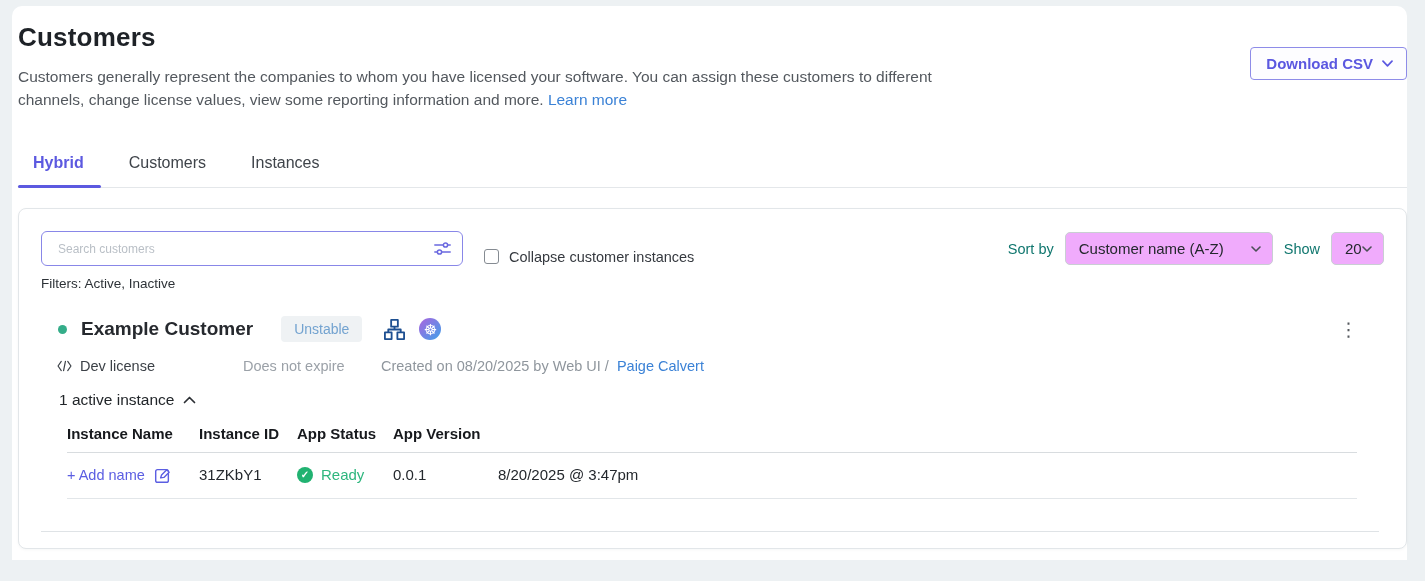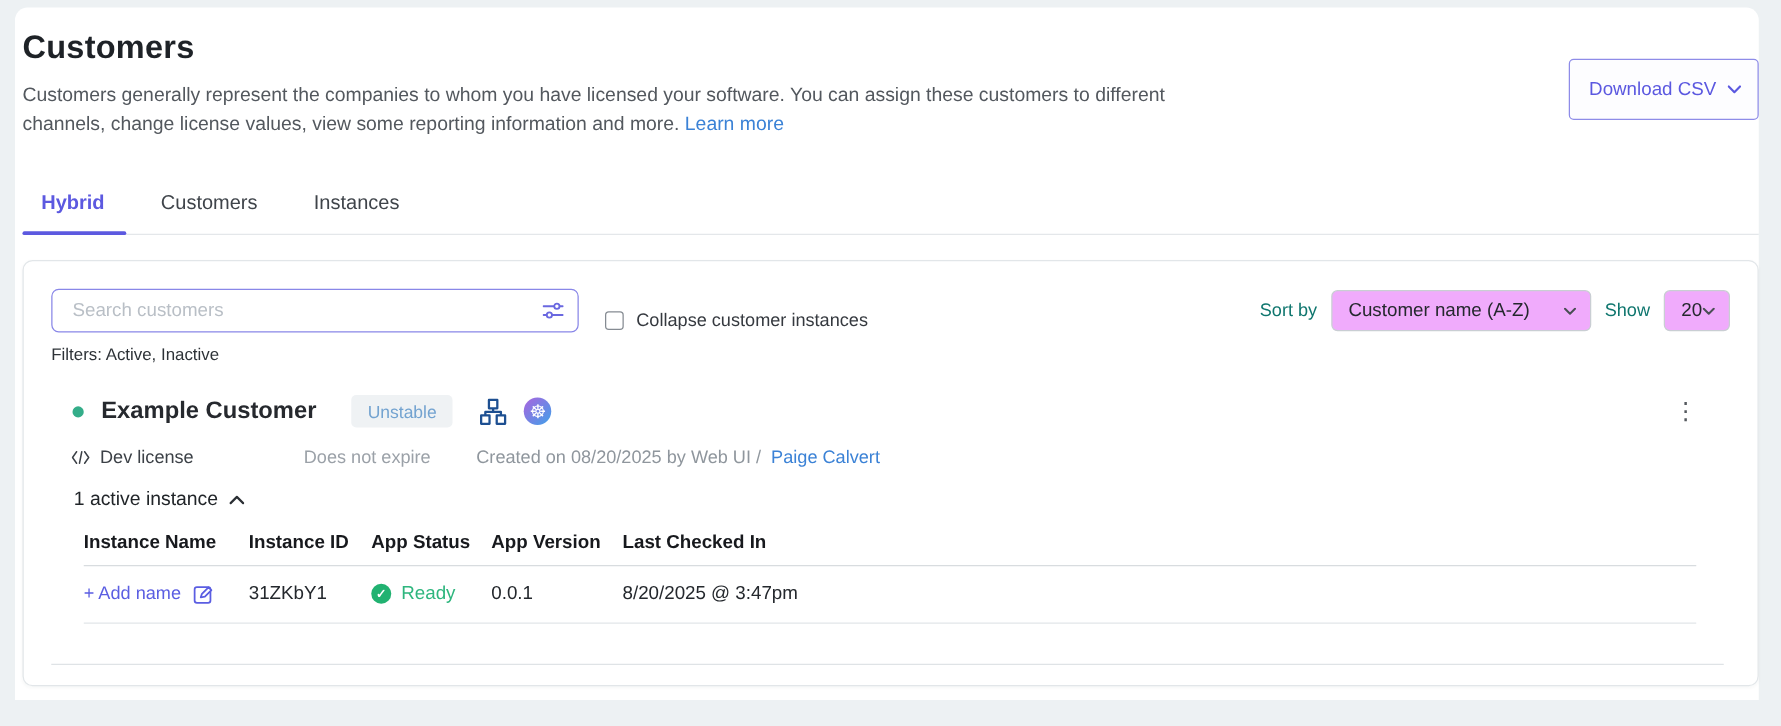--- a/index.html
+++ b/index.html
@@ -21,21 +21,21 @@
   
   .page-header { position:relative; padding-top:16px; }
   .page-title {
     margin:0; font-size:26px; font-weight:700; color:#1e2227; letter-spacing:.2px;
   }
   .page-desc {
     margin:13px 0 0 0; font-size:15.5px; line-height:22.5px; color:#53585e; max-width:965px;
   }
   .link { color:#3b82d6; text-decoration:none; cursor:pointer; }
   .header-actions { position:absolute; top:41px; right:0; display:flex; gap:19px; }
-  .btn { height:49px; border-radius:4px; font-size:15px; font-weight:400; display:flex; align-items:center; cursor:pointer; font-family:inherit; }
+  .btn { height:33px; border-radius:4px; font-size:15px; font-weight:700; display:flex; align-items:center; cursor:pointer; font-family:inherit; }
   .btn-outline {
     padding:0 13px 0 15px; background:#fdfdff; border:1px solid #8e8ce8; color:#5b58e0; gap:9px;
   }
   .btn-primary {
     padding:0 16px; background:#6a66e3; border:1px solid #6a66e3; color:#ffffff;
   }
   
   .tabs { display:flex; gap:45px; margin-top:43px; border-bottom:1px solid #e4e7ea; padding-left:15px; }
   .tab { font-size:16px; color:#3f444a; padding-bottom:15px; position:relative; cursor:pointer; }
   .tab.active { color:#5c59e0; font-weight:700; }
@@ -47,21 +47,21 @@
   .card {
     margin-top:20px; height:341px; position:relative;
     background:#fff; border:1px solid #e2e6e9; border-radius:8px;
     box-shadow:0 1px 3px rgba(30,40,50,.04);
     padding:22px 16px 0 22px;
   }
   .toolbar { display:flex; align-items:center; }
   .search-wrap { position:relative; width:422px; }
   .search-input {
     width:100%; height:35px; border:1px solid #8987e8; border-radius:6px;
-    padding:0 42px 0 16px; font-size:15px; color:#333; outline:none; font-family:inherit;
+    padding:0 42px 0 16px; font-size:12px; color:#333; outline:none; font-family:inherit;
   }
   .search-input::placeholder { color:#b9bfc6; }
   .filter-icon { position:absolute; right:12px; top:10px; cursor:pointer; }
   .checkbox-group { display:flex; align-items:center; gap:10px; margin-left:21px; font-size:14.5px; color:#35393f;margin-top:16px; }
   .checkbox {
     appearance:none; width:15px; height:15px; border:1px solid #858b92; border-radius:3px;
     margin:0; background:#fff; cursor:pointer;
   }
   .toolbar-right { margin-left:auto; display:flex; align-items:center; gap:11px; padding-right:6px; }
   .select-label { font-size:14.5px; color:#0f766e; }
@@ -221,21 +221,20 @@
         </span>
       </span>
     </div>
 
     <div class="instance-table">
       <div class="tbl-head">
         <span class="col-1">Instance Name</span>
         <span class="col-2">Instance ID</span>
         <span class="col-3">App Status</span>
         <span class="col-4">App Version</span>
-        <span class="col-5">Last Checked In</span>
       </div>
       <div class="tbl-row">
         <span class="col-1">
           <span class="add-name">
             <span>+ Add name</span>
             <span style="display:flex;">
               <svg width="17" height="17" viewBox="0 0 18 18" fill="none" stroke="#5b5ee2" stroke-width="1.5" stroke-linecap="round" stroke-linejoin="round">
                 <rect x="1.8" y="2.8" width="13.4" height="13.4" rx="2"></rect>
                 <path d="M7 11.5 8 8.5 13.5 3 16 5.5 10.5 11 7 11.5z" fill="#ffffff"></path>
               </svg>

